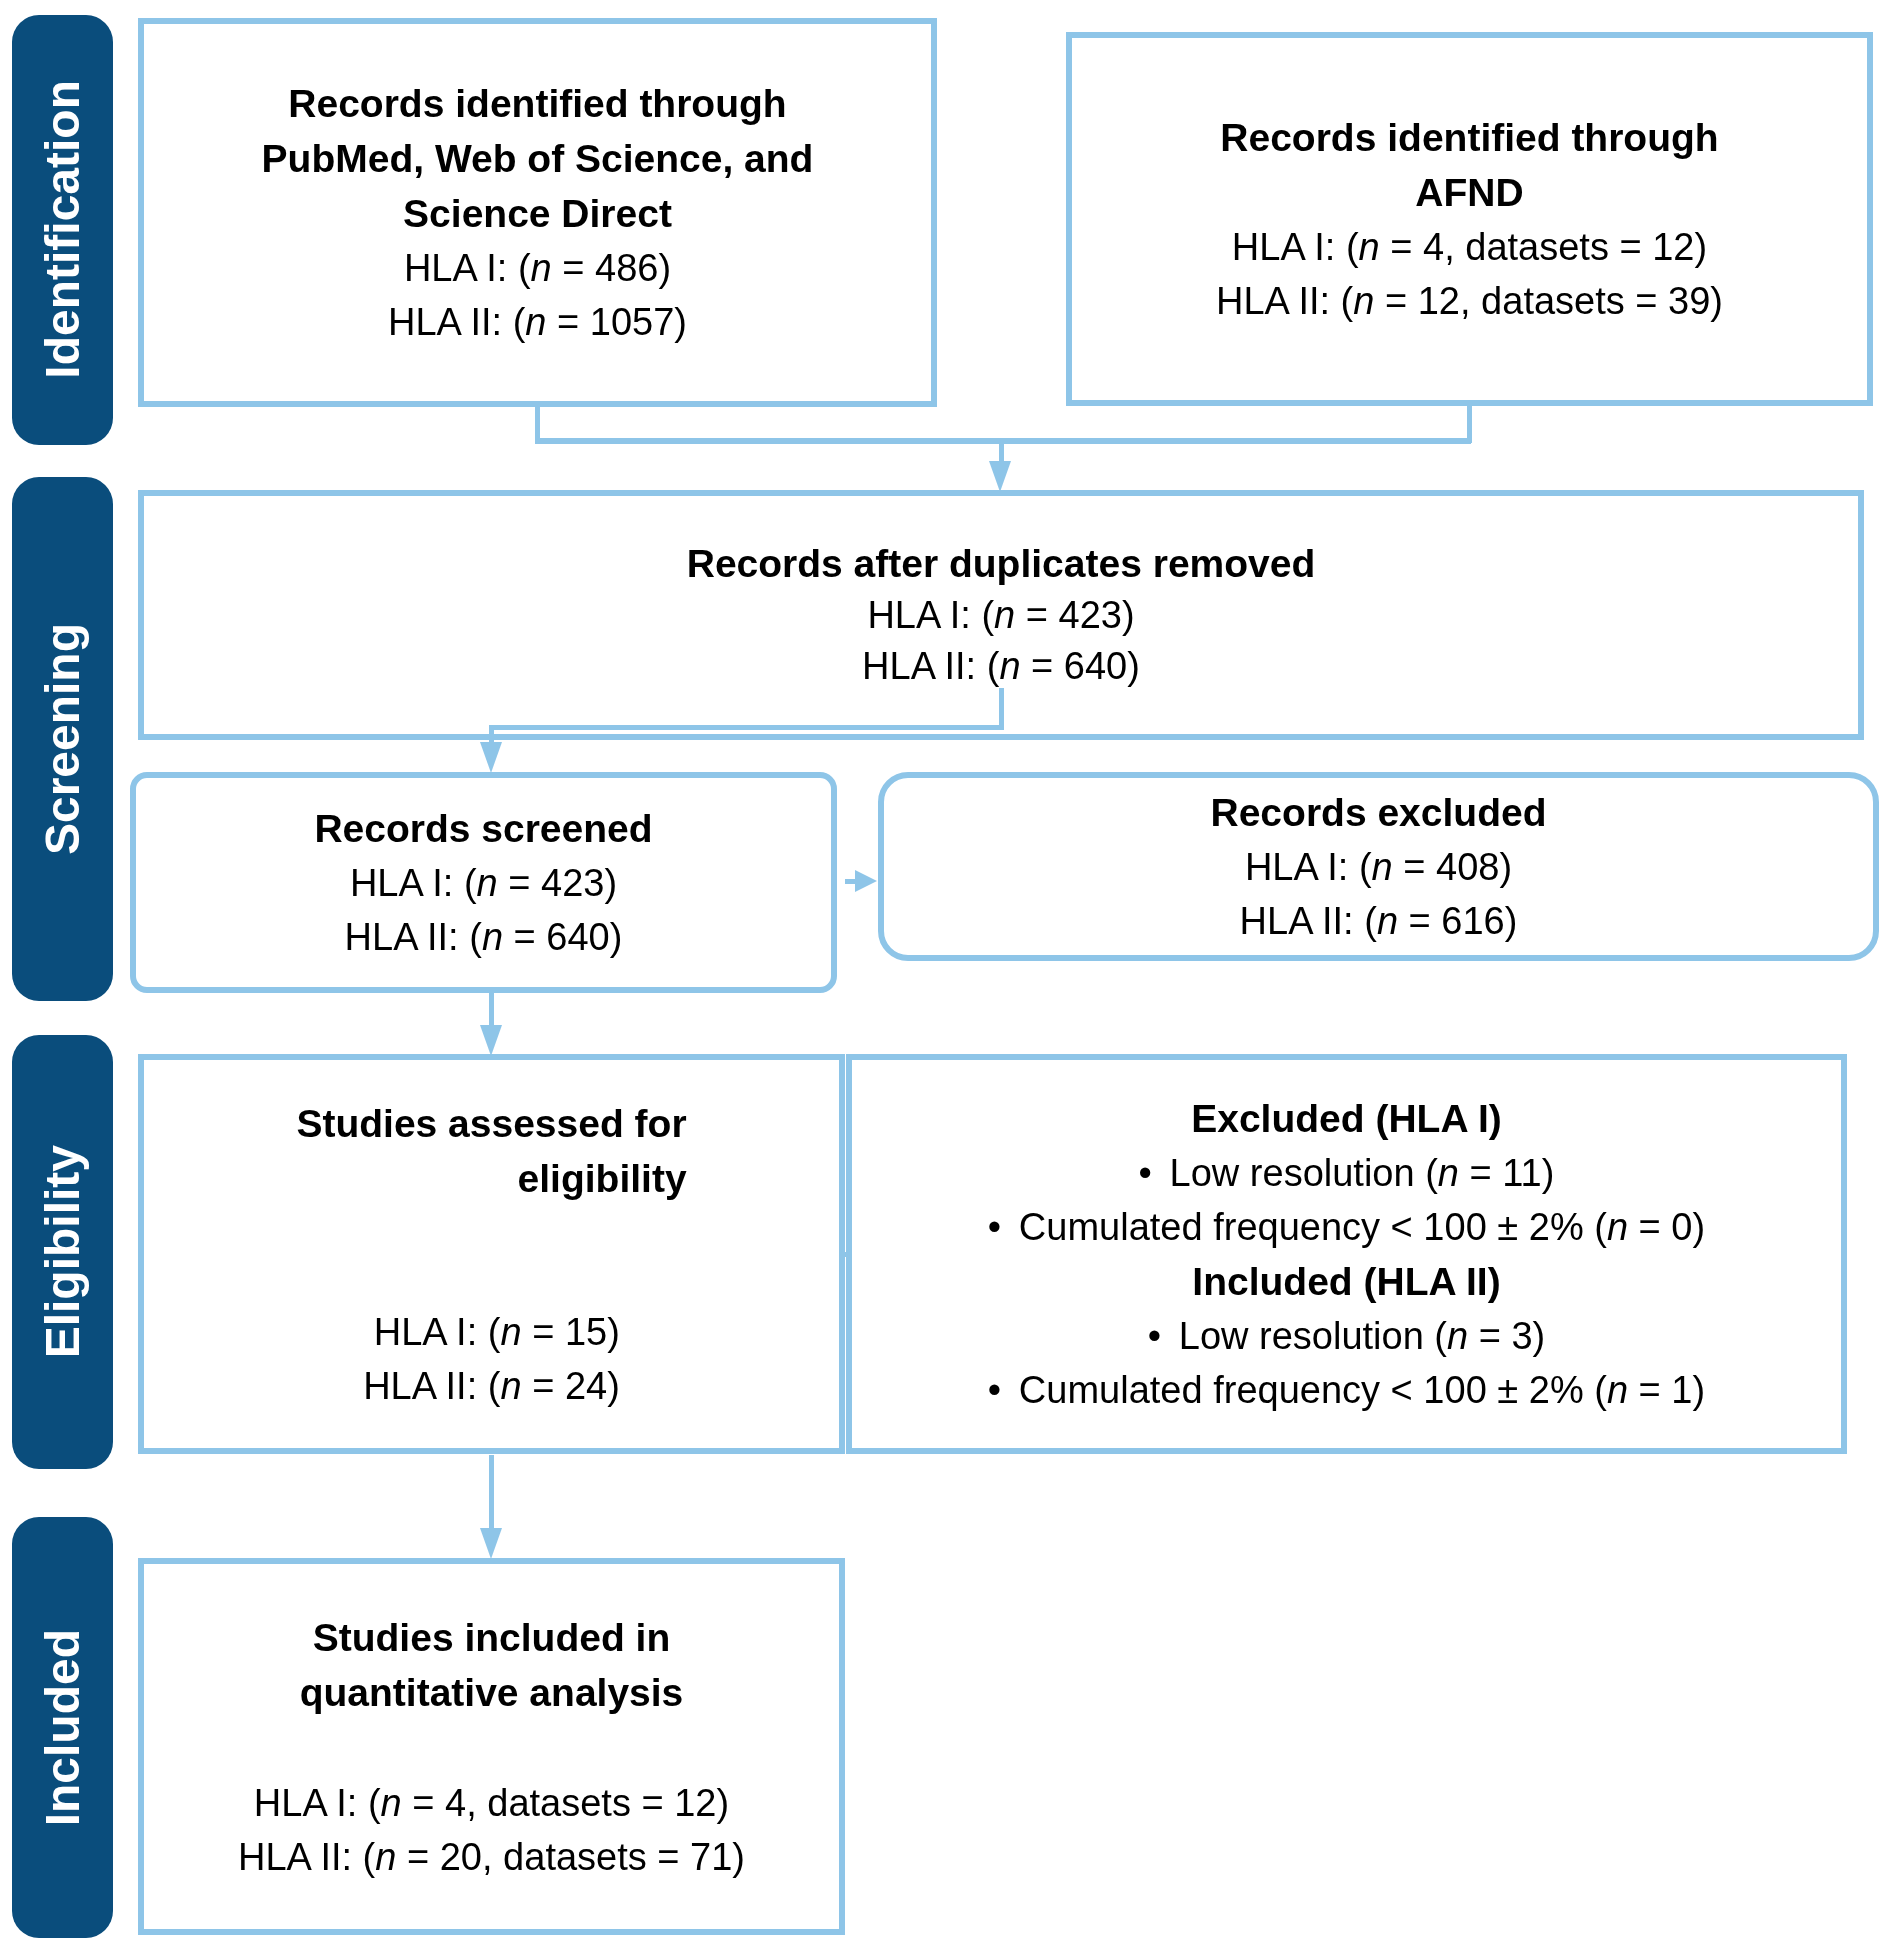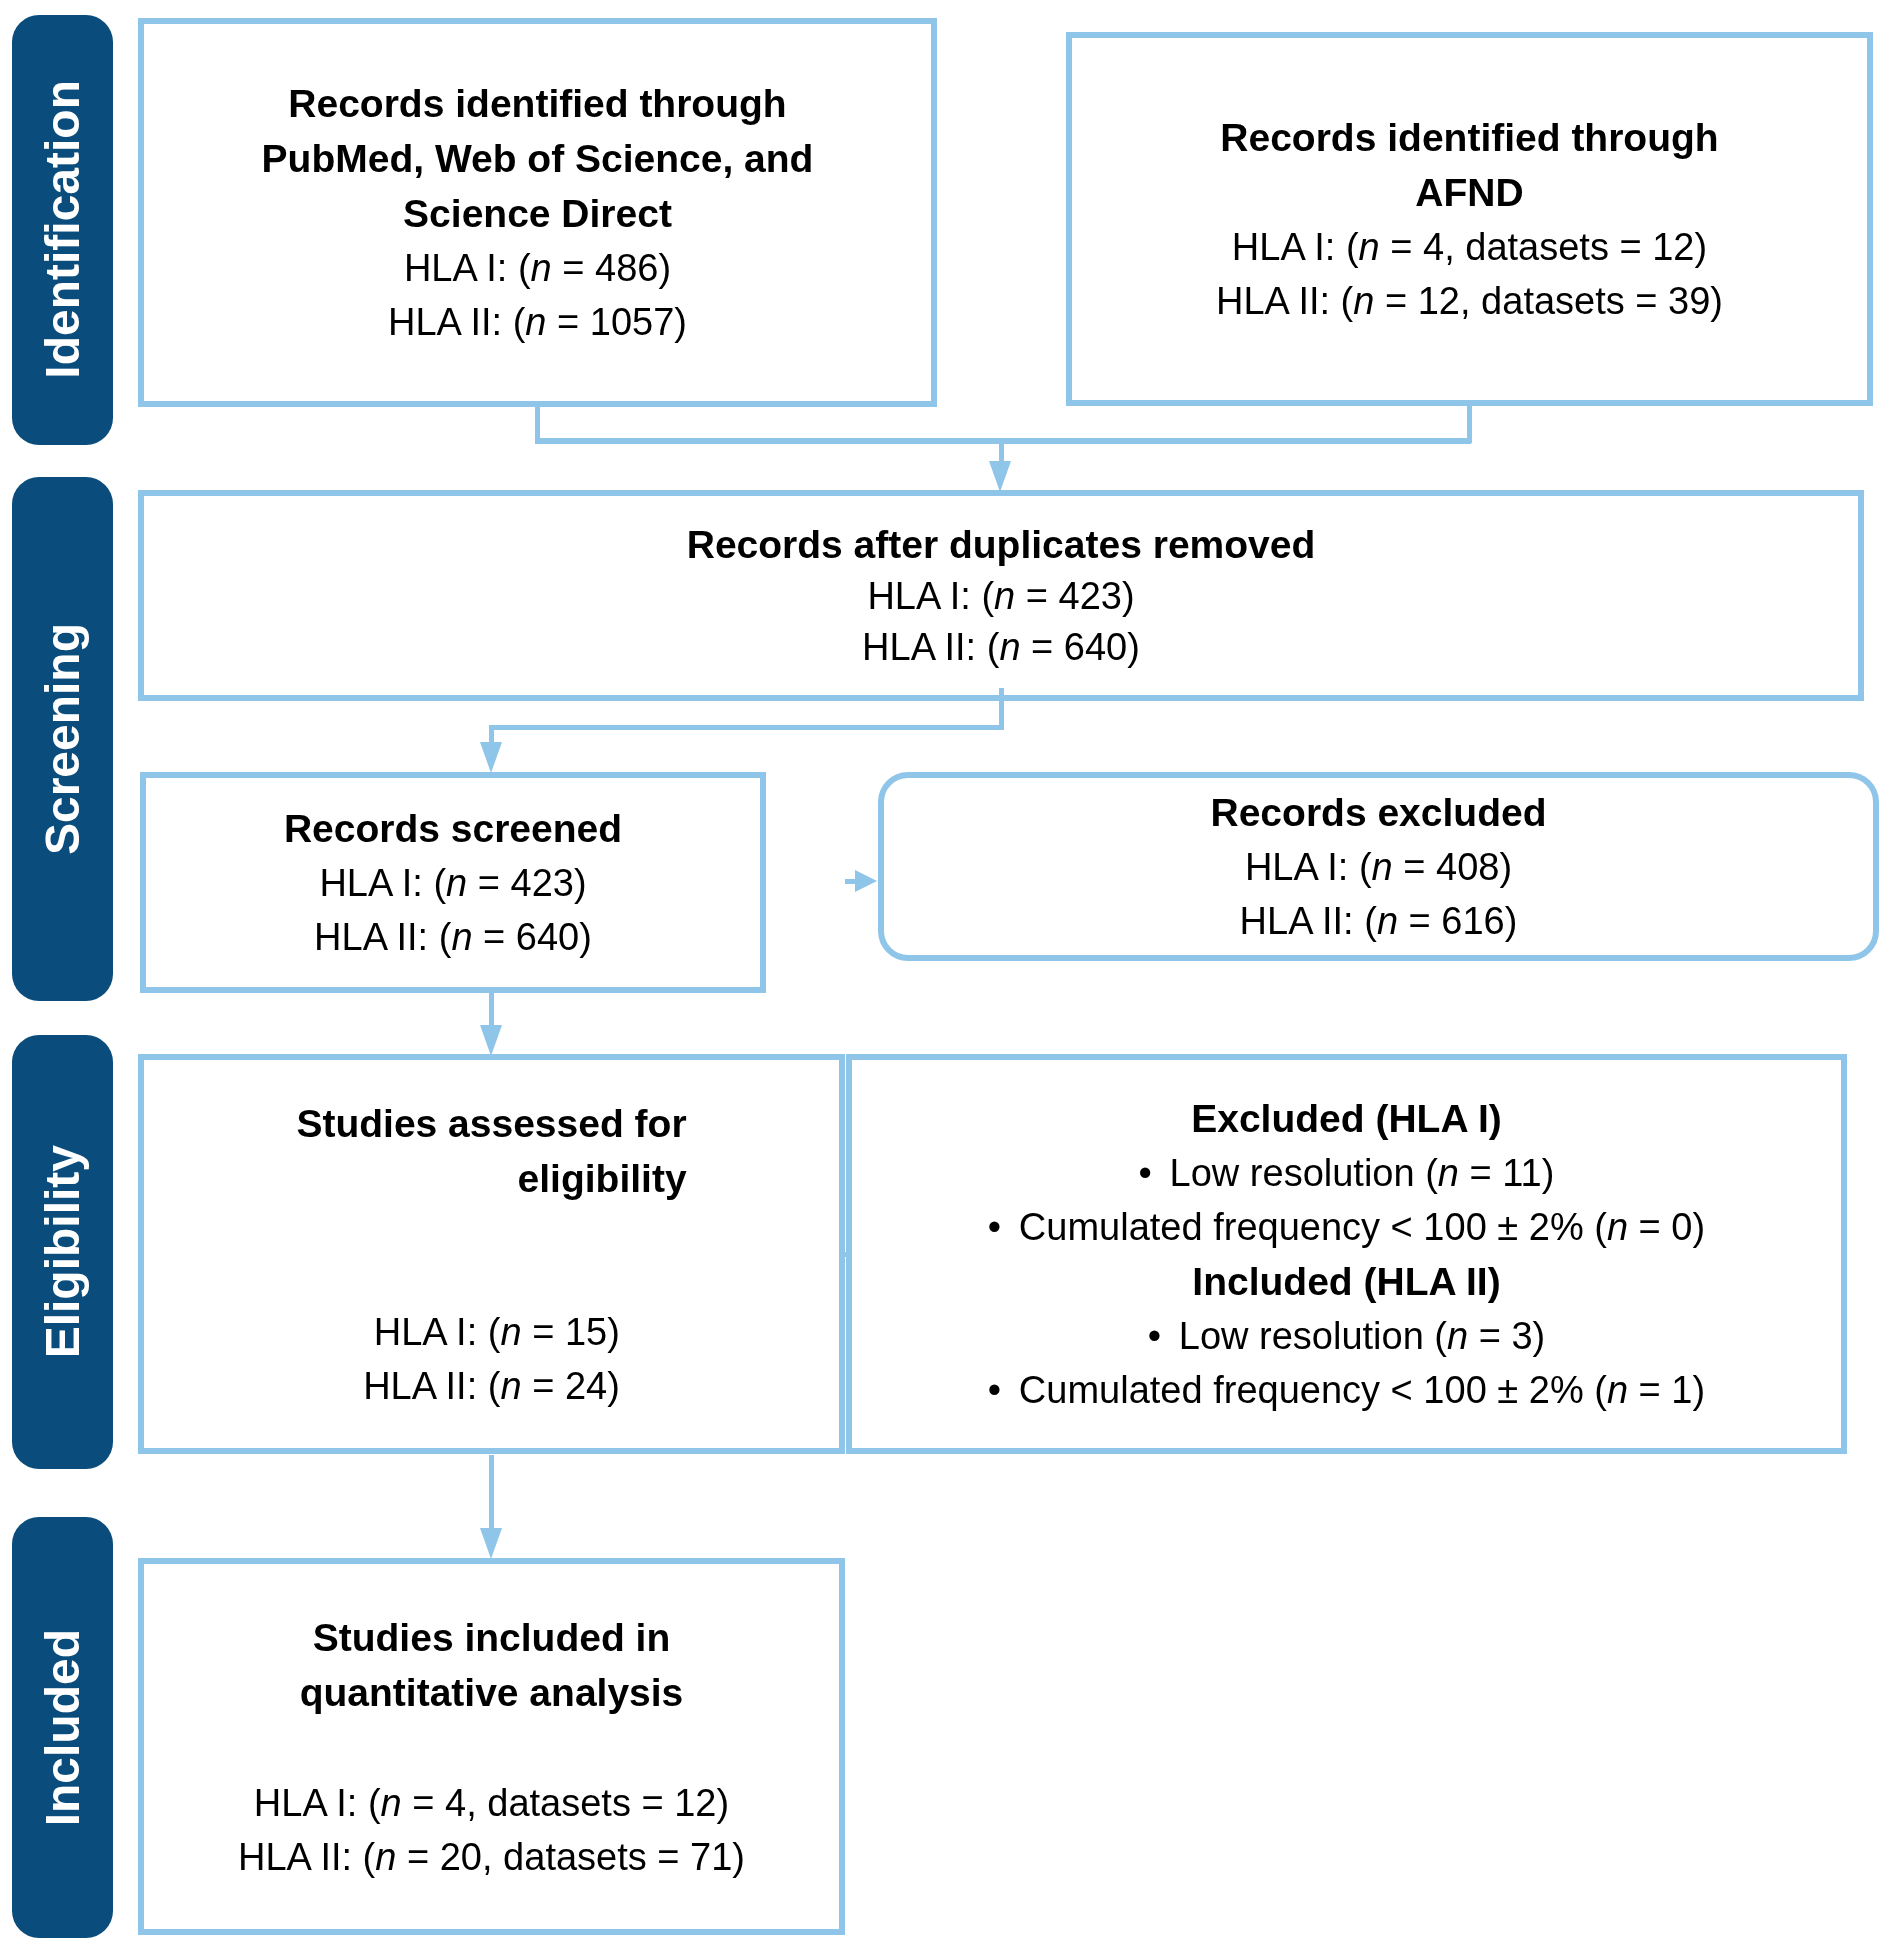--- a/index.html
+++ b/index.html
@@ -101,32 +101,32 @@
     <div class="line">HLA I: (<i>n</i> = 4, datasets = 12)</div>
     <div class="line">HLA II: (<i>n</i> = 12, datasets = 39)</div>
   </div>
 
   <div class="vline" style="left:535px; top:406px; width:4.7px; height:37px;"></div>
   <div class="vline" style="left:1467px; top:406px; width:4.7px; height:37px;"></div>
   <div class="hline" style="left:535px; top:438px; width:936px; height:5.9px;"></div>
   <div class="vline" style="left:999px; top:444px; width:4.7px; height:17.7px;"></div>
   <div class="arrow-down" style="left:989px; top:461px;"></div>
 
-  <div class="box tight" style="left:138px; top:490px; width:1726px; height:211px;">
+  <div class="box tight" style="left:138px; top:490px; width:1726px; height:250px;">
     <div class="title-line">Records after duplicates removed</div>
     <div class="line">HLA I: (<i>n</i> = 423)</div>
     <div class="line">HLA II: (<i>n</i> = 640)</div>
   </div>
 
   <div class="vline" style="left:999px; top:688px; width:4.7px; height:42px;"></div>
   <div class="hline" style="left:489px; top:725px; width:514px; height:4.7px;"></div>
   <div class="vline" style="left:489px; top:730px; width:4.7px; height:14.7px;"></div>
   <div class="arrow-down" style="left:480px; top:742px;"></div>
 
-  <div class="box" style="left:140px; top:772px; width:626px; height:221px;">
+  <div class="box" style="left:130px; top:772px; width:707px; height:221px;border-radius:17px;">
     <div class="title-line">Records screened</div>
     <div class="line">HLA I: (<i>n</i> = 423)</div>
     <div class="line">HLA II: (<i>n</i> = 640)</div>
   </div>
 
   <div class="hline" style="left:845px; top:879px; width:13px; height:4.7px;"></div>
   <div class="arrow-right" style="left:855px; top:870px;"></div>
 
   <div class="box" style="left:878px; top:772px; width:1001px; height:189px;border-radius:30px;">
     <div class="title-line">Records excluded</div>

